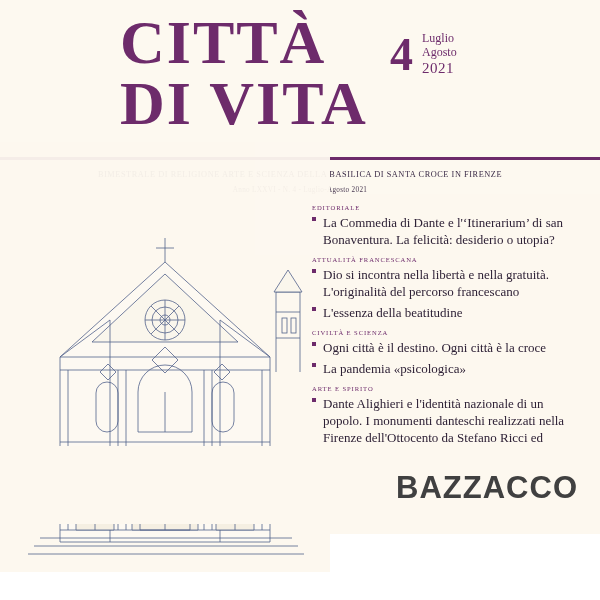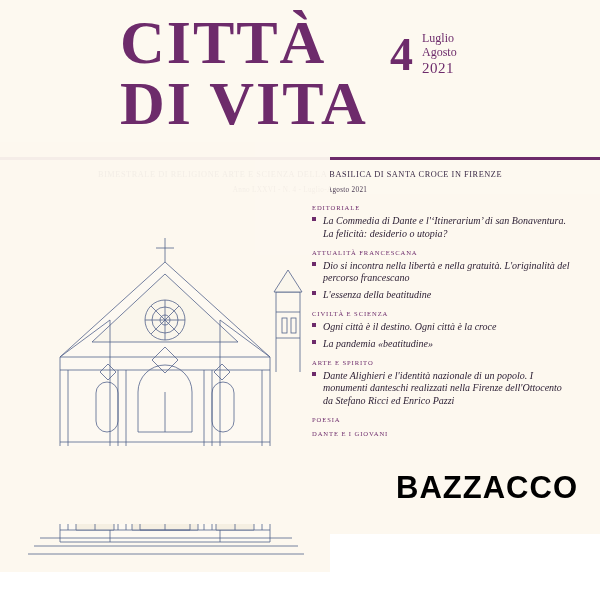--- a/index.html
+++ b/index.html
@@ -124,23 +124,22 @@
     font-size: 6.6px;
     letter-spacing: 0.9px;
     color: #6d2b6b;
     margin-bottom: 4px;
     font-family: "Liberation Serif", serif;
   }
   .toc-item {
     position: relative;
     padding-left: 11px;
     margin-bottom: 4px;
-    font-size: 10px;
+    font-size: 13px;
     line-height: 1.28;
-    font-style: italic;
     color: #2e2136;
   }
   .toc-item .bullet {
     position: absolute;
     left: 0;
     top: 2px;
     width: 4px;
     height: 4px;
     background: #6d2b6b;
     display: block;
@@ -161,21 +160,21 @@
     background: #fdf8ef;
   }
   .publisher {
     position: absolute;
     right: 22px;
     bottom: 18px;
     font-family: "Liberation Sans", sans-serif;
     font-weight: bold;
     font-size: 31px;
     letter-spacing: 1px;
-    color: #000000;
+    color: #404040;
   }
 </style>
 </head>
 <body>
 
 <div class="cover">
 
   <div class="masthead">
     <div class="title-block">
       <div class="title-line title-line1">CITTÀ</div>
@@ -290,21 +289,21 @@
       </div>
 
       <div class="toc-section">
         <div class="toc-heading">CIVILTÀ E SCIENZA</div>
         <div class="toc-item">
           <span class="bullet"></span>
           <span>Ogni città è il destino. Ogni città è la croce</span>
         </div>
         <div class="toc-item">
           <span class="bullet"></span>
-          <span>La pandemia «beatitudine»</span>
+          <span>La pandemia «psicologica»</span>
         </div>
       </div>
 
       <div class="toc-section">
         <div class="toc-heading">ARTE E SPIRITO</div>
         <div class="toc-item">
           <span class="bullet"></span>
           <span>Dante Alighieri e l'identità nazionale di un popolo. I monumenti danteschi realizzati nella Firenze dell'Ottocento da Stefano Ricci ed Enrico Pazzi</span>
         </div>
       </div>

